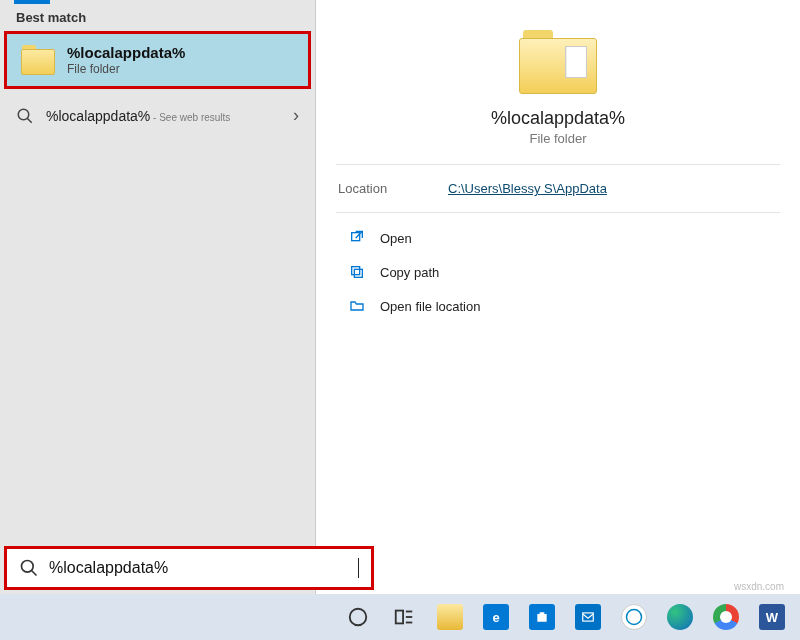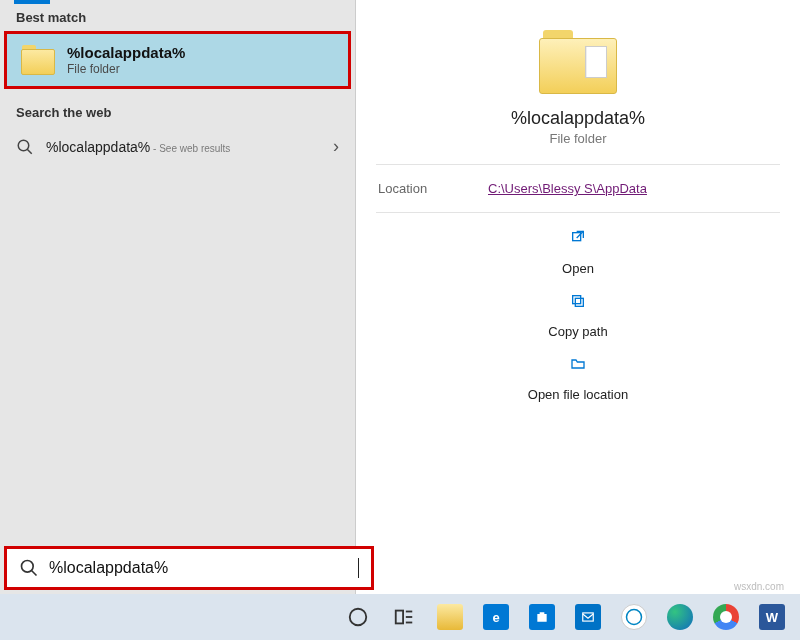--- a/index.html
+++ b/index.html
@@ -1,19 +1,19 @@
 <!DOCTYPE html>
 <html><head>
 <meta charset="utf-8">
 <style>
   * { box-sizing: border-box; margin: 0; padding: 0; }
   html, body { width: 800px; height: 640px; font-family: "Segoe UI", Arial, sans-serif; background: #fff; overflow: hidden; }
   .root { width: 800px; height: 640px; position: relative; display: flex; flex-direction: column; }
   .content { flex: 1; display: flex; min-height: 0; }
-  .left-pane { width: 356px; background: #e6e6e6; border-right: 1px solid #ccc; position: relative; }
+  .left-pane { width: 316px; background: #e6e6e6; border-right: 1px solid #ccc; position: relative; }
   .right-pane { flex: 1; background: #fff; display: flex; flex-direction: column; }
 
   .blue-tab { position: absolute; top: 0; left: 14px; width: 36px; height: 4px; background: #0078d4; }
   .section-header { font-size: 13px; font-weight: 600; color: #333; padding: 10px 16px 6px 16px; }
 
   .best-match-item { display: flex; align-items: center; gap: 12px; padding: 10px 14px; background: #add8e6; border: 3px solid #d10000; margin: 0 4px 6px 4px; }
   .best-match-item .texts { display: flex; flex-direction: column; }
   .best-match-item .title { font-size: 15px; font-weight: 600; color: #111; }
   .best-match-item .subtitle { font-size: 12px; color: #4a4a4a; margin-top: 1px; }
 
@@ -31,24 +31,24 @@
   .folder-icon-lg { width: 78px; height: 64px; position: relative; margin-bottom: 14px; }
   .folder-icon-lg .tab { position: absolute; top: 0; left: 4px; width: 30px; height: 12px; background: #f2d56b; border-radius: 3px 3px 0 0; }
   .folder-icon-lg .body { position: absolute; top: 8px; left: 0; right: 0; bottom: 0; background: linear-gradient(#fef0b9,#f3cf59); border-radius: 3px; border: 1px solid #d9b846; }
   .folder-icon-lg .page { position: absolute; top: 16px; right: 10px; width: 22px; height: 32px; background: #fff; border: 1px solid #ccc; box-shadow: 1px 0 0 #eee inset; }
   .right-title { font-size: 18px; color: #222; }
   .right-subtitle { font-size: 13px; color: #777; margin-top: 2px; }
 
   .sep { height: 1px; background: #e3e3e3; margin: 0 20px; }
   .info-row { display: flex; padding: 16px 22px; font-size: 13px; }
   .info-label { width: 110px; color: #666; }
-  .info-value { color: #701a75; text-decoration: underline; }
+  .info-value { color: #0c4a6e; text-decoration: underline; }
 
   .actions { padding: 8px 20px; }
-  .action-item { display: flex; align-items: center; gap: 14px; padding: 8px 12px; font-size: 13px; color: #222; flex-direction: column; }
+  .action-item { display: flex; align-items: center; gap: 14px; padding: 8px 12px; font-size: 13px; color: #222; }
   .action-item .aicon { width: 18px; height: 18px; display: flex; align-items: center; justify-content: center; color: #0078d4; }
 
   .search-bar { height: 44px; border: 3px solid #d10000; margin: 0 4px 0 4px; width: 370px; display: flex; align-items: center; background: #fff; gap: 10px; padding: 0 12px; position: absolute; bottom: 50px; left: 0; }
   .search-bar input { border: none; outline: none; font-size: 16px; flex: 1; color: #111; }
   .cursor-caret { width: 1px; height: 20px; background: #222; }
 
   .taskbar { position: absolute; bottom: 0; left: 0; right: 0; height: 46px; background: #dbe4ee; display: flex; align-items: center; padding: 0 8px; gap: 4px; }
   .task-left { width: 370px; }
   .task-icons { display: flex; align-items: center; gap: 6px; }
   .tb-item { width: 40px; height: 40px; display: flex; align-items: center; justify-content: center; border-radius: 2px; }
@@ -71,21 +71,20 @@
         <div class="folder-icon-sm">
           <div class="tab"></div>
             <div class="body"></div>
         </div>
         <div class="texts">
           <div class="title">%localappdata%</div>
           <div class="subtitle">File folder</div>
         </div>
       </div>
 
-      <div class="section-header">Search the web</div>
 
       <div class="web-row">
         <div class="left">
           <span class="search-icon">
             <svg width="18" height="18" viewBox="0 0 24 24" fill="none" stroke="#444" stroke-width="2">
                 <circle cx="10" cy="10" r="7"></circle>
                 <line x1="21" y1="21" x2="15" y2="15"></line>
               </svg>
           </span>
           <span>

